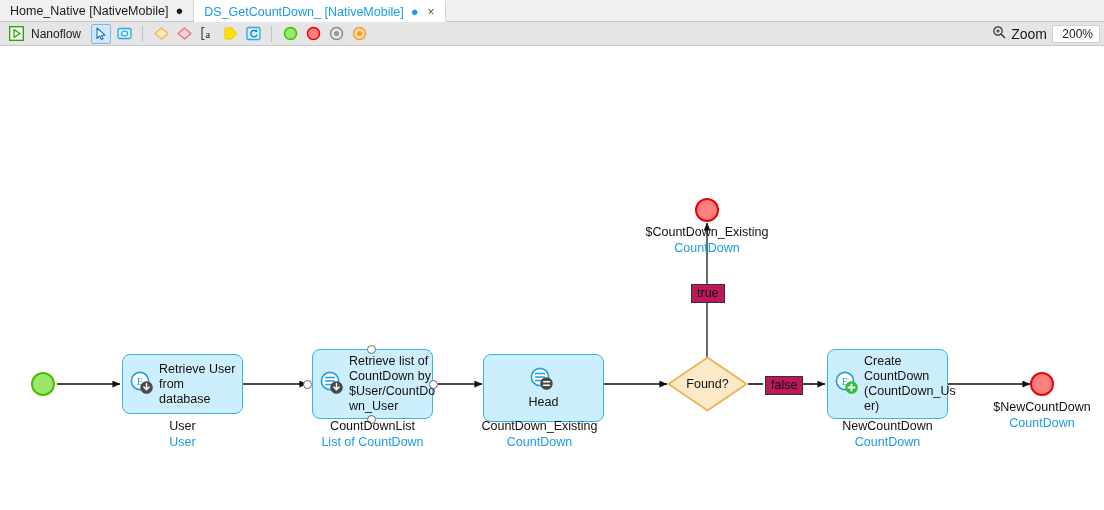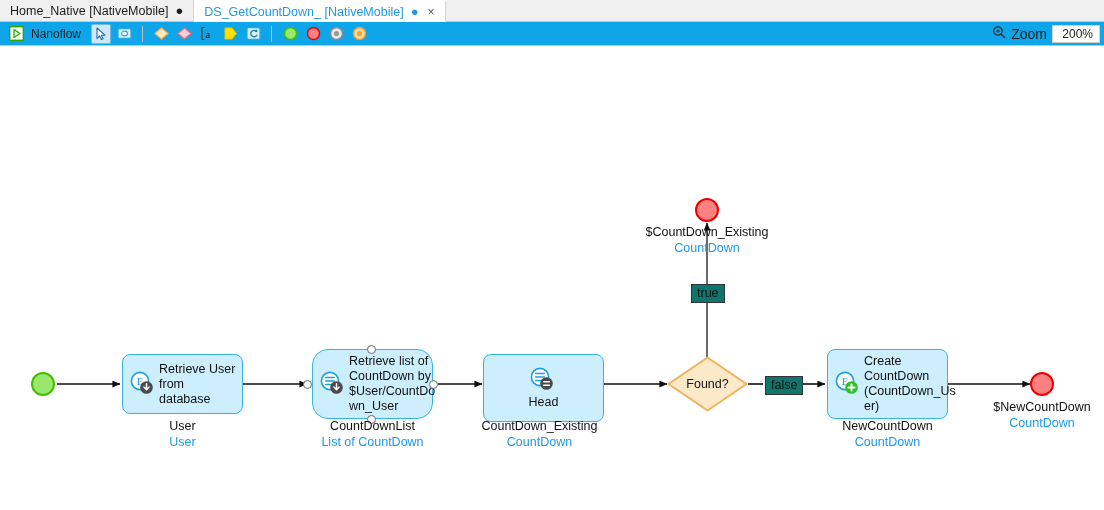--- a/index.html
+++ b/index.html
@@ -46,21 +46,21 @@
   .tab .closex {
     margin-left: 9px;
     font-size: 12px;
     color: #555;
     line-height: 1;
   }
 
   
   .toolbar {
     height: 24px;
-    background: #0ea5e9;
+    background: #e5e5e5;
     border-bottom: 1px solid #c8c8c8;
     display: flex;
     align-items: center;
     padding: 0 6px;
     position: relative;
   }
   .tb-group { display: flex; align-items: center; gap: 3px; }
   .tb-label {
     font-size: 12px; color: #202020;
     margin-left: 5px; margin-right: 10px;
@@ -151,21 +151,21 @@
     border: 2.5px solid #41c000;
   }
   .diamond {
     position: absolute;
     display: flex; align-items: center; justify-content: center;
     font-size: 12.5px; color: #111;
   }
   .diamond .dlabel { position: relative; z-index: 2; }
   .flowlabel {
     position: absolute;
-    background: #0f766e;
+    background: #be185d;
     border: 1.3px solid #333333;
     font-size: 12.5px;
     color: #111111;
     padding: 1px 5px;
     line-height: 15px;
   }
 </style>
 </head>
 <body>
 
@@ -307,21 +307,21 @@
       </svg>
     </span>
     <span class="ntext">Retrieve User
 from database</span>
   </div>
   <div class="caption" style="left:122px; top:372px; width:121px;">
     <span>User</span>
     <span class="type">User</span>
   </div>
 
-  <div class="node" style="left:312px; top:303px; width:121px; height:70px;border-radius:16px;">
+  <div class="node" style="left:312px; top:303px; width:121px; height:70px;">
     <span class="ico">
       <svg width="25" height="25" viewBox="0 0 25 25">
         <circle cx="11" cy="11" r="8.6" fill="#ffffff" stroke="#1f9fe0" stroke-width="1.6"></circle>
         <g stroke="#1f9fe0" stroke-width="1.5" stroke-linecap="round">
           <line x1="6.7" y1="7.6" x2="15.3" y2="7.6"></line>
           <line x1="6.7" y1="11" x2="15.3" y2="11"></line>
           <line x1="6.7" y1="14.4" x2="12.5" y2="14.4"></line>
         </g>
         <circle cx="17.5" cy="17.5" r="6.3" fill="#4a4a4a"></circle>
         <path d="M17.5 13.8 L17.5 19.3 M14.9 17 L17.5 19.8 L20.1 17" stroke="#ffffff" stroke-width="1.5" fill="none" stroke-linecap="round" stroke-linejoin="round"></path>

